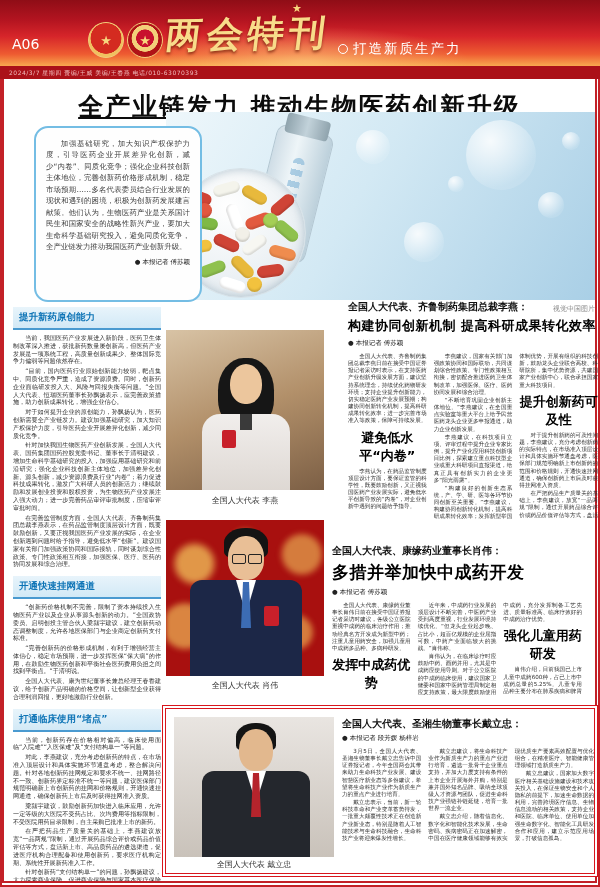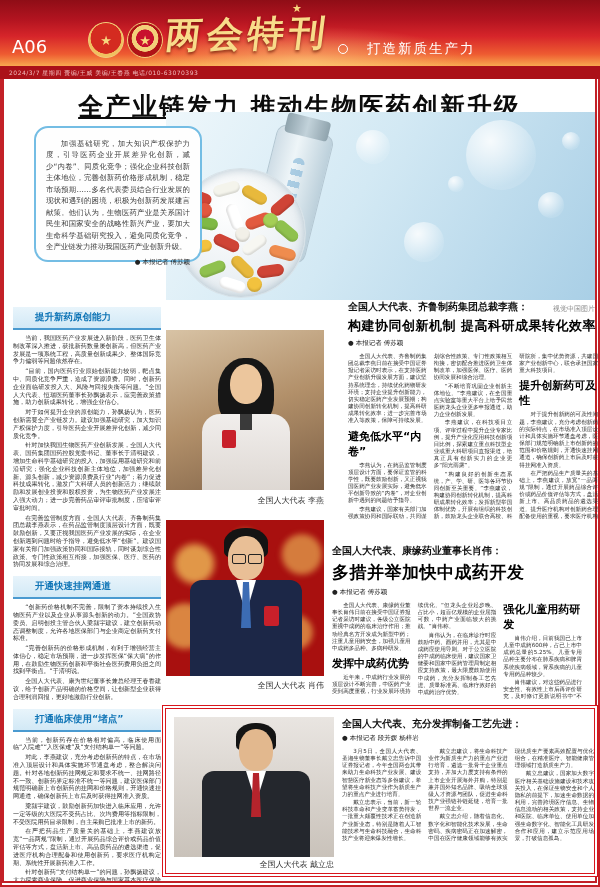--- a/index.html
+++ b/index.html
@@ -4,31 +4,31 @@
 <style>
   html,body{margin:0;padding:0;}
   body{width:600px;height:887px;position:relative;overflow:hidden;background:#fff;
        font-family:"DejaVu Sans","Liberation Sans",sans-serif;}
 
   
   .banner{position:absolute;left:0;top:0;width:600px;height:66px;overflow:hidden;
     background:linear-gradient(180deg,#8f0d16 0%,#b31420 30%,#d6252a 55%,#ee5b31 82%,#f9a94e 100%);}
   .banner::after{content:"";position:absolute;left:140px;top:26px;width:330px;height:70px;
     background:radial-gradient(ellipse at center,rgba(255,220,140,.55),transparent 70%);}
-  .page-no{position:absolute;left:12px;top:36px;color:#fff;font-size:18px;z-index:2;}
+  .page-no{position:absolute;left:12px;top:36px;color:#fff;font-size:14px;z-index:2;}
   .star-deco{position:absolute;left:292px;top:2px;color:#f7d77e;font-size:11px;z-index:2;}
   .emblem{position:absolute;top:22px;width:34px;height:34px;border-radius:50%;z-index:2;
     display:flex;align-items:center;justify-content:center;color:#f7d77e;font-size:13px;}
   .emblem.national{left:88px;background:radial-gradient(circle at 50% 45%,#d42b20 0 60%,#f0c060 62% 100%);border:1px solid #f3cf7a;}
   .emblem.cppcc{left:127px;background:radial-gradient(circle at 50% 45%,#c8102e 0 34%,#f3cf7a 36% 52%,#b01217 54% 100%);border:1px solid #f3cf7a;}
   .banner-title{position:absolute;left:166px;top:10px;z-index:2;font-family:"DejaVu Serif","Liberation Serif",serif;
     font-weight:bold;font-size:36px;color:#f8dc8a;letter-spacing:5px;transform:skewX(-8deg) rotate(-1deg);
     text-shadow:0 2px 3px rgba(90,20,0,.65);}
   .banner-slogan{position:absolute;left:338px;top:40px;z-index:2;color:#fff;font-size:13.5px;letter-spacing:2px;
-    display:flex;align-items:center;gap:19px;}
+    display:flex;align-items:center;gap:5px;}
   .ring{width:8px;height:8px;border:1.5px solid #fff;border-radius:50%;display:inline-block;}
   .masthead{position:absolute;right:14px;top:34px;z-index:2;font-family:"DejaVu Serif","Liberation Serif",serif;
     font-weight:bold;font-style:italic;font-size:17px;color:#fff;letter-spacing:2px;text-shadow:1px 1px 2px #6d0a10;}
 
   
   .dateline{position:absolute;left:0;top:66px;width:600px;height:13px;background:#ab1118;color:#f0bcbc;
     font-size:6px;line-height:13px;padding-left:9px;box-sizing:border-box;letter-spacing:.5px;}
 
   
   .frame{position:absolute;left:0;top:79px;width:600px;height:808px;box-sizing:border-box;background:#fff;
@@ -48,65 +48,65 @@
     background:linear-gradient(90deg,#8fa3ad,#c2d2da 50%,#8fa3ad);}
   .vial::after{content:"";position:absolute;left:22px;top:28px;width:12px;height:84px;border-radius:6px;opacity:.6;
     background:repeating-linear-gradient(180deg,#7fb3d6 0 6px,transparent 6px 12px);}
   .bowl{position:absolute;left:10px;top:56px;width:128px;height:128px;border-radius:50%;overflow:hidden;
     background:radial-gradient(circle at 40% 30%,#ffffff,#e8eef2 70%,#cfd9de);
     box-shadow:inset 0 0 10px rgba(120,150,170,.5);border:1px solid #d7e2e8;}
   .pill{position:absolute;width:27px;height:12px;border-radius:6px;box-shadow:inset 0 -2px 2px rgba(0,0,0,.12);}
   .pillr{position:absolute;width:15px;height:15px;border-radius:50%;box-shadow:inset 0 -2px 2px rgba(0,0,0,.15);}
 
   
-  .intro-box{position:absolute;left:30px;top:47px;width:168px;height:136px;background:#fefefe;
+  .intro-box{position:absolute;left:30px;top:47px;width:168px;height:176px;background:#fefefe;
     border:2px solid #74bde4;border-radius:14px;padding:10px 10px 17px;box-sizing:border-box;}
   .intro-text{margin:0;font-size:7.4px;line-height:1.55;color:#3c3c3c;text-align:justify;text-indent:2em;}
   .intro-byline{text-align:right;font-size:6.5px;color:#222;margin-top:5px;}
 
   .photo-credit{position:absolute;left:503px;top:225px;width:88px;text-align:right;font-size:7px;color:#8a8a8a;}
 
   
   .left-col{position:absolute;left:9px;top:228px;width:148px;height:574px;overflow:hidden;}
   .sec-head{font-size:9.5px;font-weight:bold;color:#0e74b6;background:linear-gradient(180deg,#e8f4fb,#d2e9f6);
-    padding:4px 22px;border-bottom:2px solid #4a9ad0;margin:8px 0 4px;}
+    padding:4px 6px;border-bottom:2px solid #4a9ad0;margin:8px 0 4px;}
   .sec:first-child .sec-head{margin-top:0;}
   .lpara{margin:0 0 2px;font-size:6.1px;line-height:1.28;color:#2d2d2d;text-align:justify;text-indent:2em;}
 
   
   .photo{position:absolute;overflow:hidden;}
   .photo1{left:162px;top:251px;width:158px;height:160px;
     background:linear-gradient(160deg,#d8c3a5 0%,#b2906a 50%,#7c5f45 100%);}
   .photo2{left:162px;top:441px;width:158px;height:156px;background:#a8100f;}
   .photo2::before{content:"";position:absolute;inset:0;filter:blur(2px);
     background:
      radial-gradient(circle at 18% 28%,rgba(244,197,92,.75) 0 9%,transparent 14%),
      radial-gradient(circle at 12% 68%,rgba(244,197,92,.65) 0 11%,transparent 15%),
      radial-gradient(circle at 86% 22%,rgba(244,197,92,.6) 0 9%,transparent 13%),
      radial-gradient(circle at 82% 72%,rgba(244,197,92,.6) 0 8%,transparent 12%),
      radial-gradient(circle at 50% 15%,rgba(244,197,92,.5) 0 7%,transparent 11%);}
   .photo3{left:8px;top:8px;width:160px;height:140px;background:linear-gradient(180deg,#e9e5e1,#c9c2ba);}
   .pp{position:absolute;}
-  .caption{position:absolute;text-align:right;font-size:8px;color:#333;}
+  .caption{position:absolute;text-align:center;font-size:8px;color:#333;}
 
   
   .article{position:absolute;}
   .a1{left:344px;top:221px;width:250px;height:240px;}
   .a2{left:328px;top:465px;width:250px;height:158px;}
   .a3{left:176px;top:8px;width:252px;height:154px;}
   .kicker{font-size:10px;font-weight:bold;color:#111;margin:0 0 3px;}
   .atitle{font-size:13px;font-weight:900;color:#000;margin:0 0 4px;letter-spacing:.5px;}
   .a2 .atitle,.a3 .atitle{font-size:17px;}
   .abyline{font-size:6.5px;color:#222;margin:0 0 5px;}
   .abody{column-count:3;column-gap:7px;overflow:hidden;}
   .a1 .abody{height:168px;}
   .a2 .abody{height:100px;}
   .a3 .abody{height:98px;}
   .cpara{margin:0 0 1px;font-size:5.6px;line-height:1.28;color:#2d2d2d;text-align:justify;text-indent:2em;}
-  .col-sub{font-size:11px;font-weight:bold;color:#000;margin:4px 0 3px;break-inside:avoid;}
+  .col-sub{font-size:13px;font-weight:bold;color:#000;margin:4px 0 3px;break-inside:avoid;text-align:center;}
 
   .red-box{position:absolute;left:158px;top:626px;width:436px;height:172px;box-sizing:border-box;
     border:4px double #d8151c;background:#fff;}
 </style>
 </head>
 <body>
 
 <div class="banner">
   <span class="page-no">A06</span>
   <span class="star-deco">★</span>
@@ -253,21 +253,21 @@
     <div class="photo photo3">
       <div class="pp" style="left:62px;top:6px;width:40px;height:28px;background:#141414;border-radius:48% 48% 20% 20%;"></div>
       <div class="pp" style="left:65px;top:12px;width:34px;height:42px;background:#e2b88e;border-radius:48% 48% 44% 44%;"></div>
       <div class="pp" style="left:28px;top:54px;width:108px;height:86px;background:#24272d;border-radius:12px 12px 0 0;"></div>
       <div class="pp" style="left:72px;top:54px;width:20px;height:32px;background:#fff;clip-path:polygon(0 0,100% 0,50% 100%);"></div>
       <div class="pp" style="left:77px;top:56px;width:10px;height:44px;background:#b5242c;clip-path:polygon(20% 0,80% 0,100% 100%,0 100%);"></div>
     </div>
     <div class="caption" style="left:8px;top:150px;width:160px;">全国人大代表 戴立忠</div>
 
     <div class="article a3">
-      <div class="kicker">全国人大代表、充分发挥制备工艺先进：</div>
+      <div class="kicker">全国人大代表、圣湘生物董事长戴立忠：</div>
       <div class="abyline">● 本报记者 段芳媛 杨梓岩</div>
       <div class="abody">
           <p class="cpara">3月5日，全国人大代表、圣湘生物董事长戴立忠告诉中国证券报记者，今年全国两会其带来助力生命科技产业发展、建设智慧医疗新业态等多份建议，希望将生命科技产业作为新质生产力的重点产业进行培育。</p>
           <p class="cpara">戴立忠表示，当前，新一轮科技革命和产业变革蓄势待发，一批重大颠覆性技术正在创造新产业新业态，特别是随着人工智能技术与生命科技融合，生命科技产业将迎来爆发性增长。</p>
           <p class="cpara">戴立忠建议，将生命科技产业作为新质生产力的重点产业进行培育，遴选一批骨干企业重点支持，并加大力度支持有条件的上市企业开展海外并购，特别是兼并国外知名品牌、吸纳全球顶级人才资源与团队，促进生命科技产业强链补链延链，培育一批世界一流企业。</p>
           <p class="cpara">戴立忠介绍，随着信息化、数字化和智能化技术发展，生命密码、疾病密码正在加速解密，中国在医疗健康领域能够有效实现优质生产要素高效配置与优化组合，在精准医疗、智能健康管理领域打造新质生产力。</p>
           <p class="cpara">戴立忠建议，国家加大数字医疗相关基础设施建设和技术攻关投入，在保证生物安全和个人隐私的前提下，加速生命数据的利用，完善跨境医疗信息、生物信息流动的相关政策，支持企业和医院、临床单位、使用单位加强生命数字化、智能化工具研发合作和应用，建立示范应用场景，打破信息孤岛。</p>
         </div>
     </div>
   </div>

